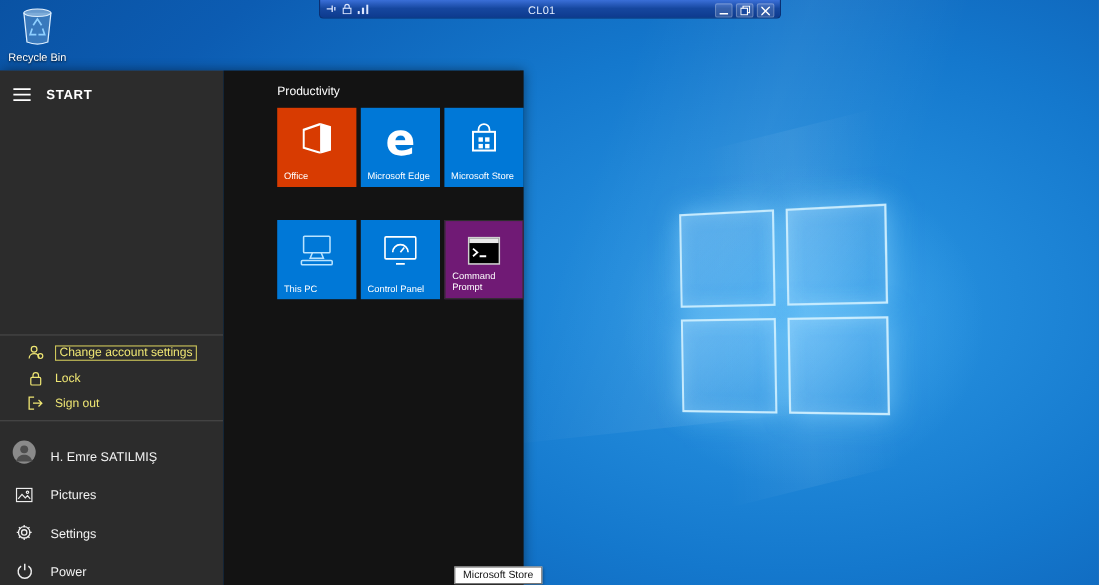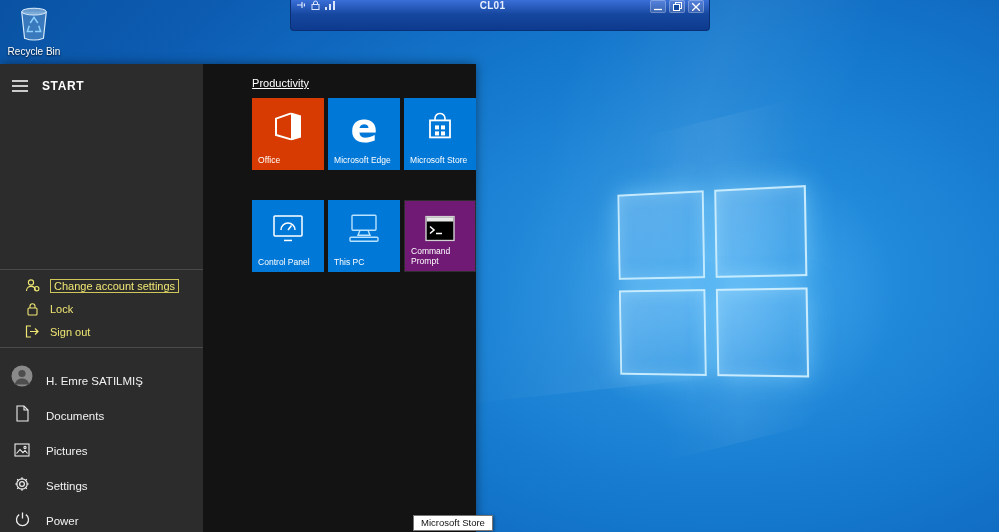--- a/index.html
+++ b/index.html
@@ -25,24 +25,24 @@
   .pane { background:linear-gradient(135deg, rgba(170,220,255,0.38), rgba(100,180,240,0.14));
     border:2px solid rgba(212,242,255,0.9);
     box-shadow:0 0 22px rgba(140,215,255,0.55), inset 0 0 16px rgba(170,225,255,0.3); }
 
   
   .recycle-bin { position:absolute; left:4px; top:5px; width:60px; display:flex;
     flex-direction:column; align-items:center; gap:1px; cursor:pointer; z-index:5; }
   .recycle-bin .rb-label { color:#fff; font-size:10px; text-shadow:0 1px 2px rgba(0,0,0,0.85); }
 
   
-  .conn-bar { position:absolute; left:290px; top:0; width:420px; height:31px; z-index:40;
+  .conn-bar { position:absolute; left:290px; top:0; width:420px; height:17px; z-index:40;
     background:linear-gradient(#3a6fd8 0%, #16479f 48%, #0d3a8e 100%);
     border:1px solid #0a2f73; border-top:none; border-radius:0 0 4px 4px;
-    display:flex; align-items:flex-start; color:#e8f0ff; font-size:10px; padding:0 5px;font-weight:bold; }
+    display:flex; align-items:flex-end; color:#e8f0ff; font-size:10px; padding:0 5px; }
   .conn-left { display:flex; gap:5px; align-items:center; }
   .conn-title { flex:1; text-align:center; letter-spacing:0.3px; }
   .conn-controls { display:flex; gap:3px; align-items:center; }
   .conn-btn { width:16px; height:13px; display:flex; align-items:center; justify-content:center;
     background:rgba(255,255,255,0.14); border:1px solid rgba(255,255,255,0.25); border-radius:2px; cursor:pointer; }
 
   
   .start-menu { position:absolute; left:0; top:64px; width:473px; bottom:0; display:flex;
     z-index:10; box-shadow:3px 0 10px rgba(0,0,0,0.45); }
   .rail { width:216px; background:#2c2c2c; display:flex; flex-direction:column; }
@@ -56,21 +56,21 @@
     color:#efe673; font-size:11px; cursor:pointer; white-space:nowrap; }
   .acct-icon { width:16px; display:flex; justify-content:center; }
   .focus-box { border:1px solid #cfc75a; padding:0 3px; }
 
   .nav-list { padding:4px 0 5px; }
   .nav-item { display:flex; align-items:flex-end; gap:13px; height:35px; padding:0 11px;
     color:#f2f2f2; font-size:11.5px; cursor:pointer; white-space:nowrap; }
   .nav-icon { width:22px; display:flex; justify-content:center; align-items:center; }
 
   .tiles-area { flex:1; background:#131313; padding:13px 0 0 49px; }
-  .tiles-group-label { color:#fff; font-size:11px; margin-bottom:9px; cursor:pointer;text-decoration:underline; }
+  .tiles-group-label { color:#fff; font-size:11px; margin-bottom:9px; cursor:pointer; }
   .tile-row { display:flex; gap:4px; }
   .tile-row + .tile-row { margin-top:30px; }
   .tile { width:72px; height:72px; position:relative; color:#fff; cursor:pointer; }
   .tile-office { background:#d83b01; }
   .tile-blue { background:#0078d7; }
   .tile-cmd { background:#701a75; border:1px solid #2e2e2e; }
   .tile-icon { position:absolute; left:50%; top:44%; transform:translate(-50%,-55%); }
   .edge-e { font-family:"DejaVu Sans",sans-serif; font-weight:bold; font-size:40px; line-height:1; }
   .tile-label { position:absolute; left:6px; bottom:5px; font-size:8.5px; line-height:10px; }
   .tile-label.wrap { max-width:52px; white-space:normal; }
@@ -203,29 +203,20 @@
             <svg width="22" height="22" viewBox="0 0 22 22">
               <circle cx="11" cy="11" r="10.5" fill="#8a8a8a"></circle>
               <circle cx="11" cy="8.5" r="3.6" fill="#4e4e4e"></circle>
               <path d="M3.5 19.5 c1.5 -4.5 4.3 -6 7.5 -6 s6 1.5 7.5 6" fill="#4e4e4e"></path>
             </svg>
           </span>
           <span>H. Emre SATILMIŞ</span>
         </div>
         <div class="nav-item">
           <span class="nav-icon">
-            <svg width="15" height="17" viewBox="0 0 15 17" fill="none" stroke="#ededed" stroke-width="1.1">
-              <path d="M2 1 h7 l4 4 v11 h-11 z"></path>
-              <path d="M9 1 v4 h4"></path>
-            </svg>
-          </span>
-          <span>Documents</span>
-        </div>
-        <div class="nav-item">
-          <span class="nav-icon">
             <svg width="16" height="14" viewBox="0 0 16 14" fill="none" stroke="#ededed" stroke-width="1.1">
               <rect x="1" y="1" width="14" height="12"></rect>
               <path d="M2.5 10.5 l3.5 -4 l3 3.2 l2 -2.2 l2.5 3"></path>
               <circle cx="11" cy="4.5" r="1.1"></circle>
             </svg>
           </span>
           <span>Pictures</span>
         </div>
         <div class="nav-item">
           <span class="nav-icon">
@@ -277,39 +268,39 @@
               <rect x="14" y="19" width="4" height="4" fill="#fff" stroke="none"></rect>
             </svg>
           </span>
           <span class="tile-label">Microsoft Store</span>
         </div>
       </div>
 
       <div class="tile-row">
         <div class="tile tile-blue">
           <span class="tile-icon">
+            <svg width="36" height="30" viewBox="0 0 36 30" fill="none" stroke="#b9e3ff" stroke-width="1.4">
+              <rect x="6" y="2" width="24" height="15" rx="1"></rect>
+              <path d="M14 17 l-2 5 h12 l-2 -5"></path>
+              <rect x="4" y="24" width="28" height="4" rx="1"></rect>
+            </svg>
+          </span>
+          <span class="tile-label">This PC</span>
+        </div>
+        <div class="tile tile-blue">
+          <span class="tile-icon">
             <svg width="30" height="27" viewBox="0 0 30 27" fill="none" stroke="#fff" stroke-width="1.5">
               <rect x="1" y="1" width="28" height="20" rx="1"></rect>
               <path d="M8 15 a7 7 0 0 1 14 0"></path>
               <path d="M15 15 l3.5 -4.5"></path>
               <path d="M11 25.5 h8"></path>
             </svg>
           </span>
           <span class="tile-label">Control Panel</span>
         </div>
-        <div class="tile tile-blue">
-          <span class="tile-icon">
-            <svg width="36" height="30" viewBox="0 0 36 30" fill="none" stroke="#b9e3ff" stroke-width="1.4">
-              <rect x="6" y="2" width="24" height="15" rx="1"></rect>
-              <path d="M14 17 l-2 5 h12 l-2 -5"></path>
-              <rect x="4" y="24" width="28" height="4" rx="1"></rect>
-            </svg>
-          </span>
-          <span class="tile-label">This PC</span>
-        </div>
         <div class="tile tile-cmd">
           <span class="tile-icon">
             <svg width="30" height="26" viewBox="0 0 30 26">
               <rect x="1" y="1" width="28" height="24" fill="#000" stroke="#d0d0d0" stroke-width="1.4"></rect>
               <rect x="1.7" y="1.7" width="26.6" height="4.3" fill="#e8e8e8"></rect>
               <path d="M5 11 l4 3.5 -4 3.5" stroke="#fff" stroke-width="1.6" fill="none"></path>
               <path d="M11 18 h6" stroke="#fff" stroke-width="1.6"></path>
             </svg>
           </span>
           <span class="tile-label wrap">Command Prompt</span>

